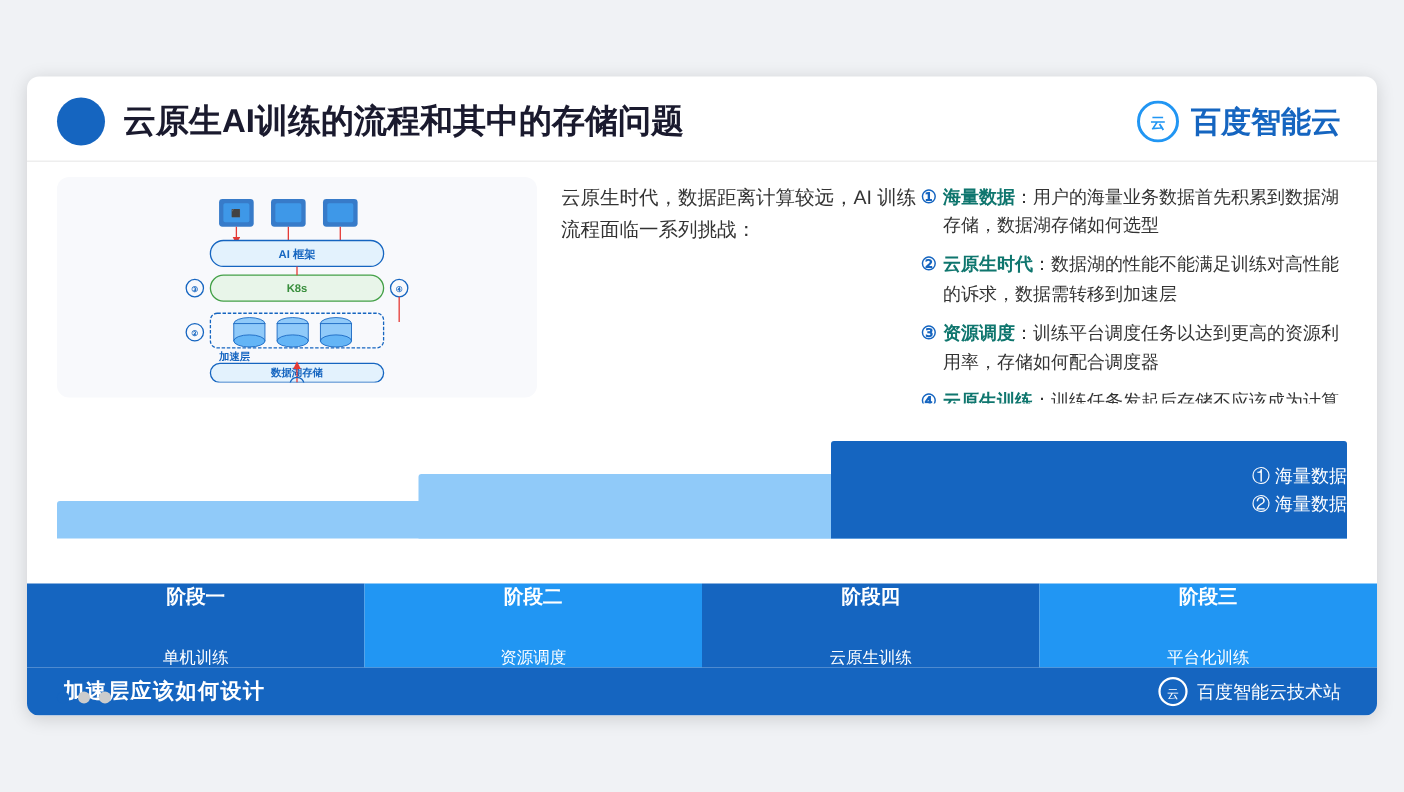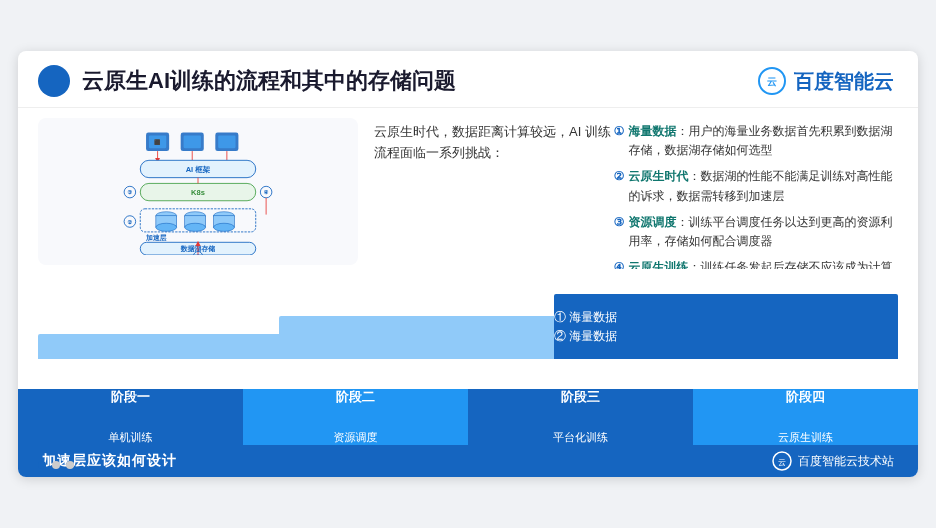--- a/index.html
+++ b/index.html
@@ -130,42 +130,42 @@
       height: 90px;
       display: flex;
       align-items: flex-end;
     }
     .stair-bar {
       position: absolute;
       bottom: 0;
       background: #90CAF9;
       border-radius: 2px 2px 0 0;
       display: flex;
-      align-items: flex-start;
+      align-items: flex-end;
       justify-content: center;
       font-size: 12px;
       color: #1a1a2e;
     }
     .stair-bar.dark {
       background: #1565C0;
       color: #fff;
     }
     
     .phase-bar {
       display: flex;
       border-top: none;
       flex-shrink: 0;
       height: 56px;
     }
     .phase-item {
       flex: 1;
       display: flex;
       flex-direction: column;
       align-items: center;
-      justify-content: flex-end;
+      justify-content: center;
       font-size: 12px;
       color: #fff;
       font-weight: 500;
       gap: 2px;
     }
     .phase-item:nth-child(odd) { background: #1565C0; }
     .phase-item:nth-child(even) { background: #2196F3; }
     .phase-label { font-size: 13px; font-weight: bold; }
     .phase-sub { font-size: 11px; margin-top: 22px; }
     
@@ -343,26 +343,26 @@
   <div class="phase-bar">
   <div class="phase-item">
         <span class="phase-label">阶段一</span>
         <span class="phase-sub">单机训练</span>
       </div>
       <div class="phase-item">
         <span class="phase-label">阶段二</span>
         <span class="phase-sub">资源调度</span>
       </div>
       <div class="phase-item">
+        <span class="phase-label">阶段四</span>
+        <span class="phase-sub">云原生训练</span>
+      </div>
+      <div class="phase-item">
         <span class="phase-label">阶段三</span>
         <span class="phase-sub">平台化训练</span>
-      </div>
-      <div class="phase-item">
-        <span class="phase-label">阶段四</span>
-        <span class="phase-sub">云原生训练</span>
       </div>
     </div>
 
   <div class="footer">
     <span class="footer-title">加速层应该如何设计</span>
     <div class="footer-logo">
       <svg width="20" height="20" viewBox="0 0 20 20">
         <circle cx="10" cy="10" r="9" fill="none" stroke="white" stroke-width="1.5"></circle>
         <text x="10" y="14" text-anchor="middle" font-size="8" fill="white">云</text>
       </svg>

